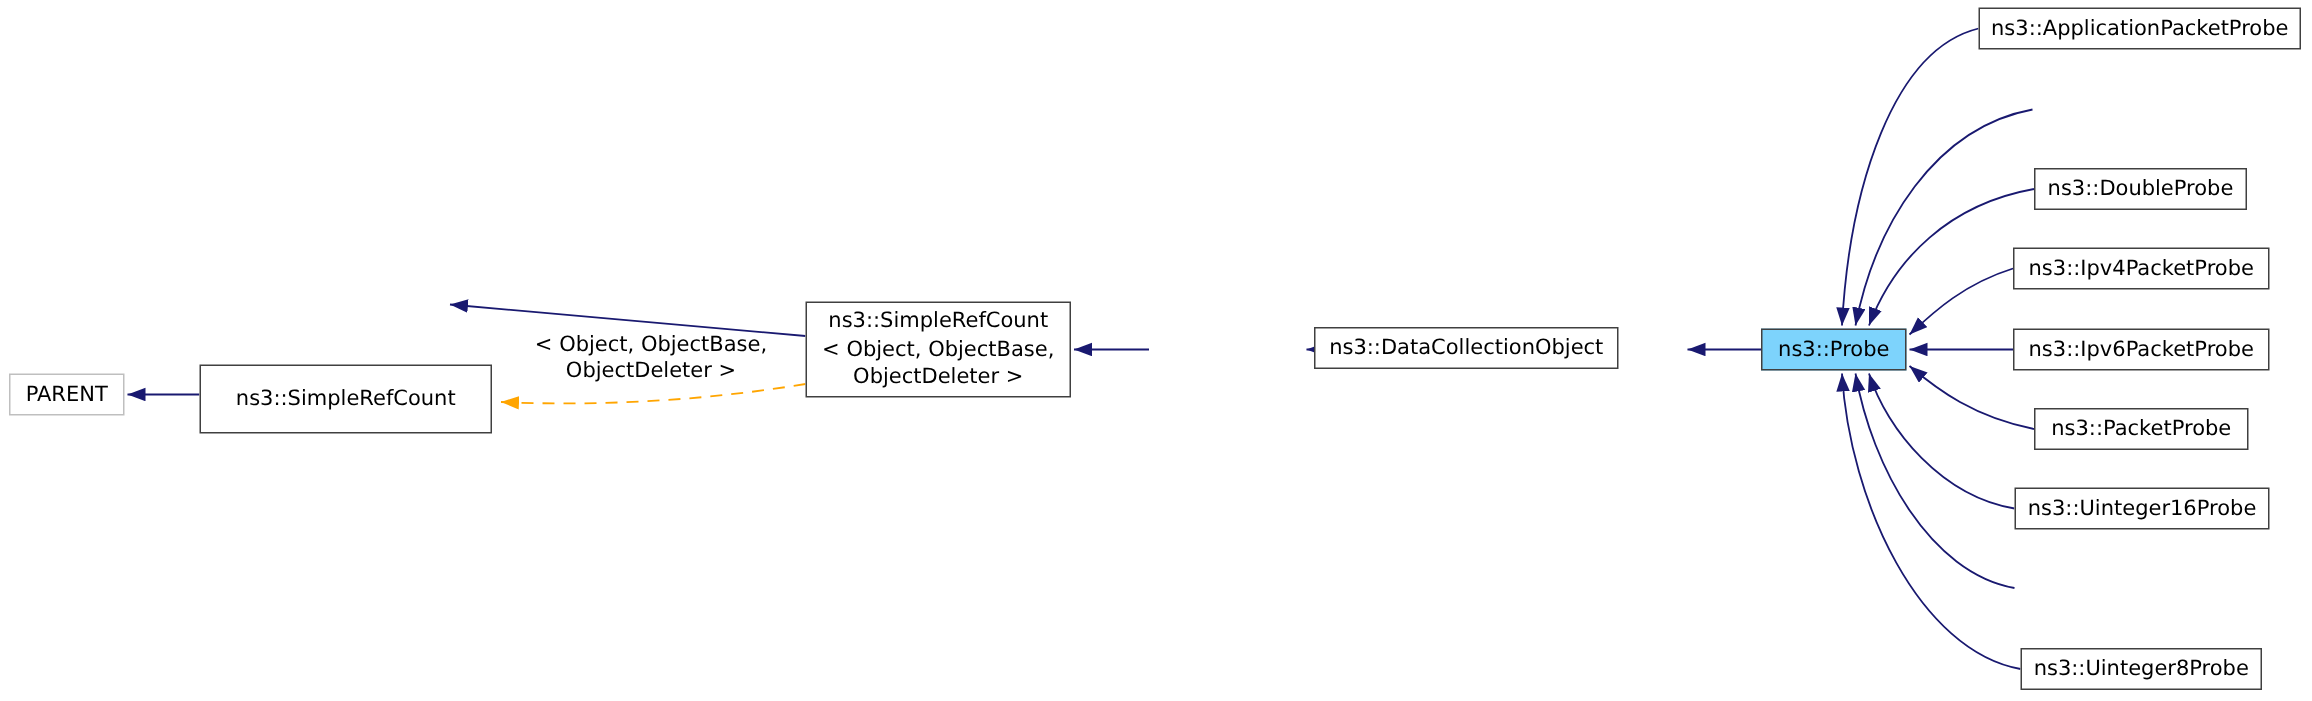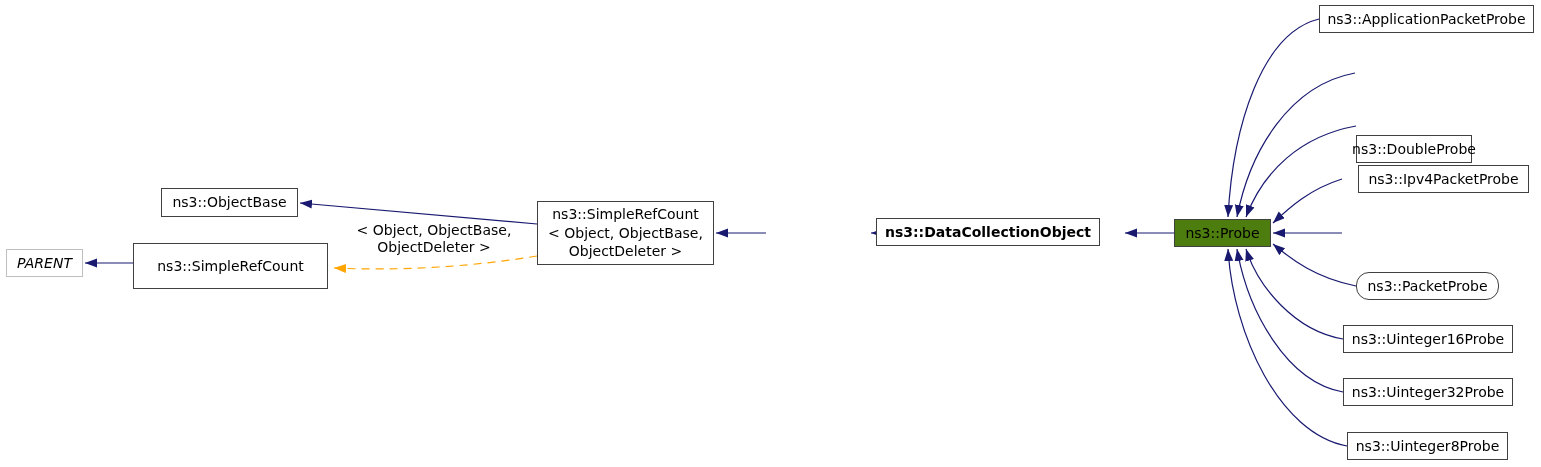--- a/index.html
+++ b/index.html
@@ -8,40 +8,40 @@
     font-family:"DejaVu Sans", "Liberation Sans", sans-serif; overflow:hidden;
   }
   .edges { position:absolute; left:0; top:0; width:1541px; height:467px; }
   .node {
     position:absolute; box-sizing:border-box;
     display:flex; flex-direction:column; justify-content:center; align-items:center;
     background:#ffffff; border:1px solid #404040;
     font-size:14px; color:#000000; white-space:nowrap; text-align:left;
     line-height:1.32; cursor:pointer; z-index:2;
   }
-  .node--undoc { border-color:#bfbfbf; cursor:default;font-style:italic; }
-  .node--current { background:#4d7c0f; cursor:default; }
+  .node--undoc { border-color:#bfbfbf; cursor:default; }
+  .node--current { background:#7dd3fc; cursor:default; }
   .edge-label {
     position:absolute; font-size:14px; color:#000000; text-align:center;
     line-height:1.22; white-space:nowrap; z-index:1;
   }
   
   #n-parent      { left:6px;    top:249px; width:77px;  height:28px; }
   #n-srct        { left:133px;  top:243px; width:195px; height:46px; }
   #n-objectbase  { left:161px;  top:188px; width:137px; height:29px; }
   #n-srco        { left:537px;  top:201px; width:177px; height:64px; }
   #n-object      { left:766px;  top:218px; width:103px; height:28px; }
-  #n-dco         { left:876px;  top:218px; width:224px; height:28px;font-weight:bold; }
+  #n-dco         { left:876px;  top:218px; width:203px; height:28px; }
   #n-probe       { left:1174px; top:219px; width:97px;  height:28px; }
   #n-d0          { left:1319px; top:5px;   width:215px; height:28px; }
   #n-d1          { left:1355px; top:59px;  width:146px; height:28px; }
-  #n-d2          { left:1356px; top:112px; width:116px; height:28px;margin-top:23px; }
-  #n-d3          { left:1342px; top:165px; width:171px; height:28px;margin-left:16px; }
+  #n-d2          { left:1356px; top:112px; width:142px; height:28px; }
+  #n-d3          { left:1342px; top:165px; width:171px; height:28px; }
   #n-d4          { left:1342px; top:219px; width:171px; height:28px; }
-  #n-d5          { left:1356px; top:272px; width:143px; height:28px;border-radius:13px; }
+  #n-d5          { left:1356px; top:272px; width:143px; height:28px; }
   #n-d6          { left:1343px; top:325px; width:170px; height:28px; }
   #n-d7          { left:1343px; top:378px; width:170px; height:28px; }
   #n-d8          { left:1347px; top:432px; width:161px; height:28px; }
   #template-args-label { left:348px; top:222px; width:172px; }
   .edge { fill:none; stroke:#191970; stroke-width:1.2; }
   .edge--template { stroke:#ffa500; stroke-dasharray:8,6; }
 </style>
 </head>
 <body>
 
@@ -81,23 +81,20 @@
   </div>
 
   <div class="node node--undoc" id="n-parent">
     <span>PARENT</span>
   </div>
 
   <div class="node" id="n-srct">
     <span>ns3::SimpleRefCount</span>
   </div>
 
-  <div class="node" id="n-objectbase">
-    <span>ns3::ObjectBase</span>
-  </div>
 
   <div class="node" id="n-srco">
     <span>ns3::SimpleRefCount</span>
     <span>&lt; Object, ObjectBase,</span>
     <span>ObjectDeleter &gt;</span>
   </div>
 
 
   <div class="node" id="n-dco">
     <span>ns3::DataCollectionObject</span>
@@ -109,26 +106,26 @@
 
   <div class="node" id="n-d0">
     <span>ns3::ApplicationPacketProbe</span>
   </div>
   <div class="node" id="n-d2">
     <span>ns3::DoubleProbe</span>
   </div>
   <div class="node" id="n-d3">
     <span>ns3::Ipv4PacketProbe</span>
   </div>
+  <div class="node" id="n-d4">
+    <span>ns3::Ipv6PacketProbe</span>
+  </div>
   <div class="node" id="n-d5">
     <span>ns3::PacketProbe</span>
   </div>
   <div class="node" id="n-d6">
     <span>ns3::Uinteger16Probe</span>
-  </div>
-  <div class="node" id="n-d7">
-    <span>ns3::Uinteger32Probe</span>
   </div>
   <div class="node" id="n-d8">
     <span>ns3::Uinteger8Probe</span>
   </div>
 
 </div>
 
 </body></html>

